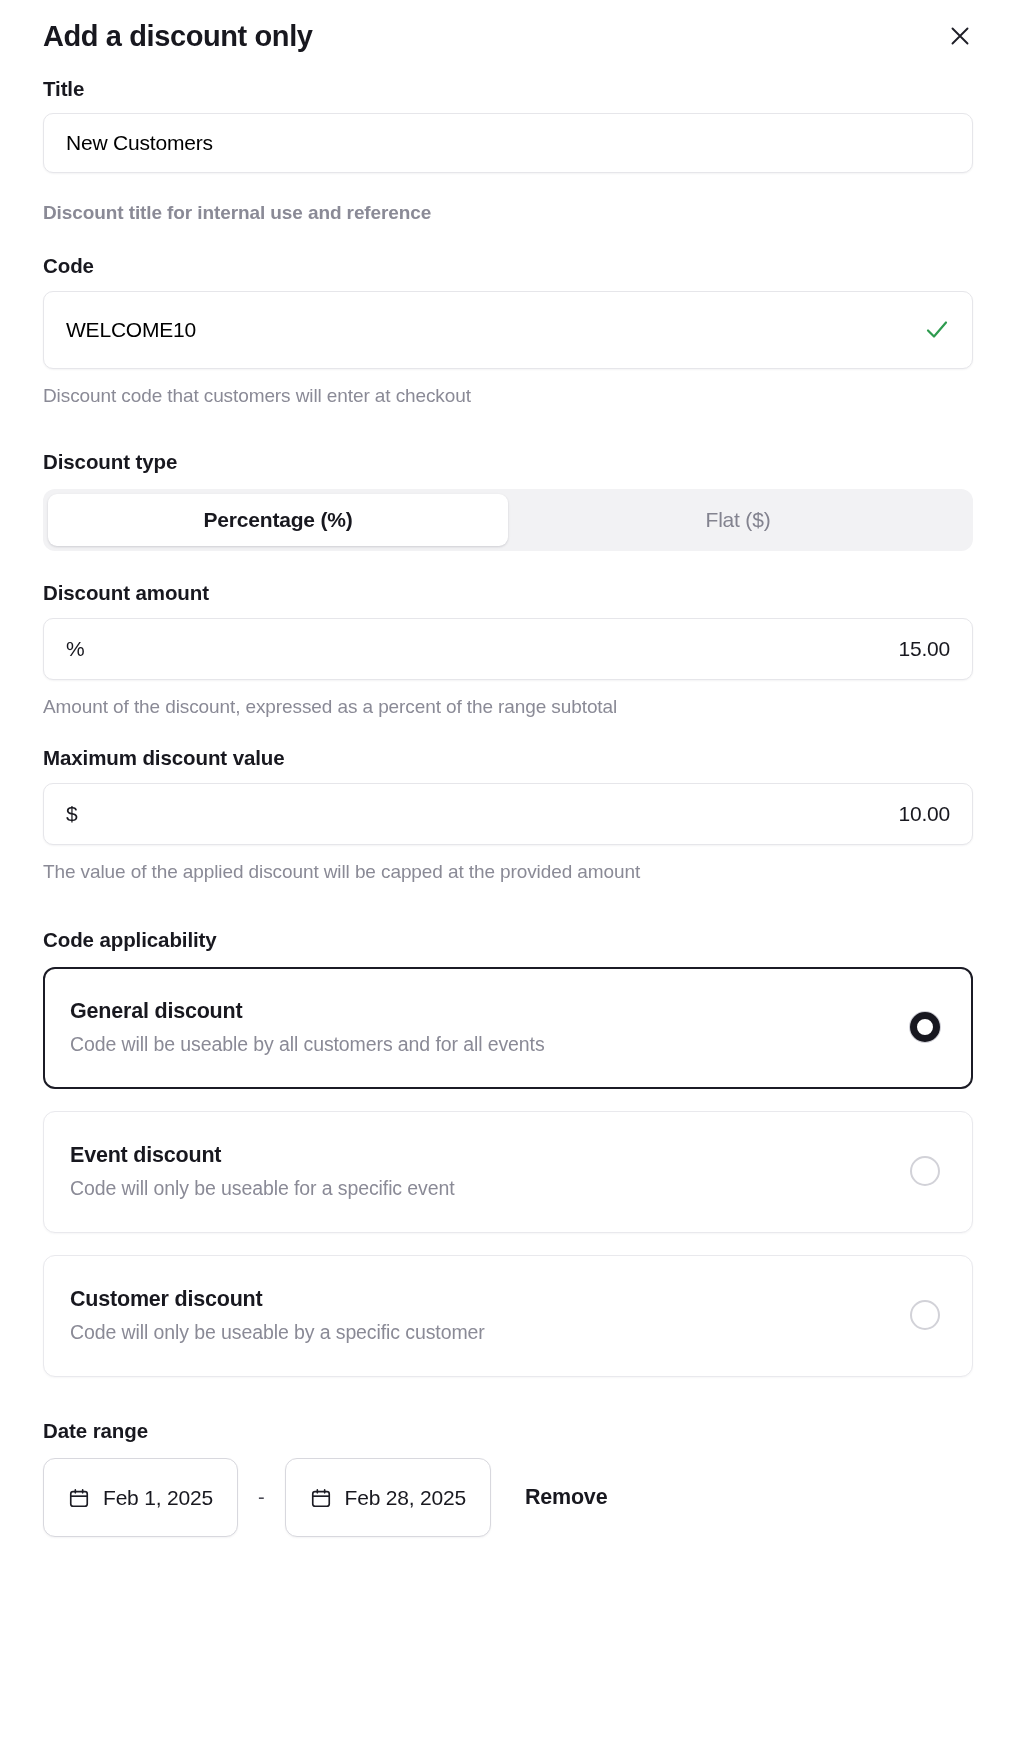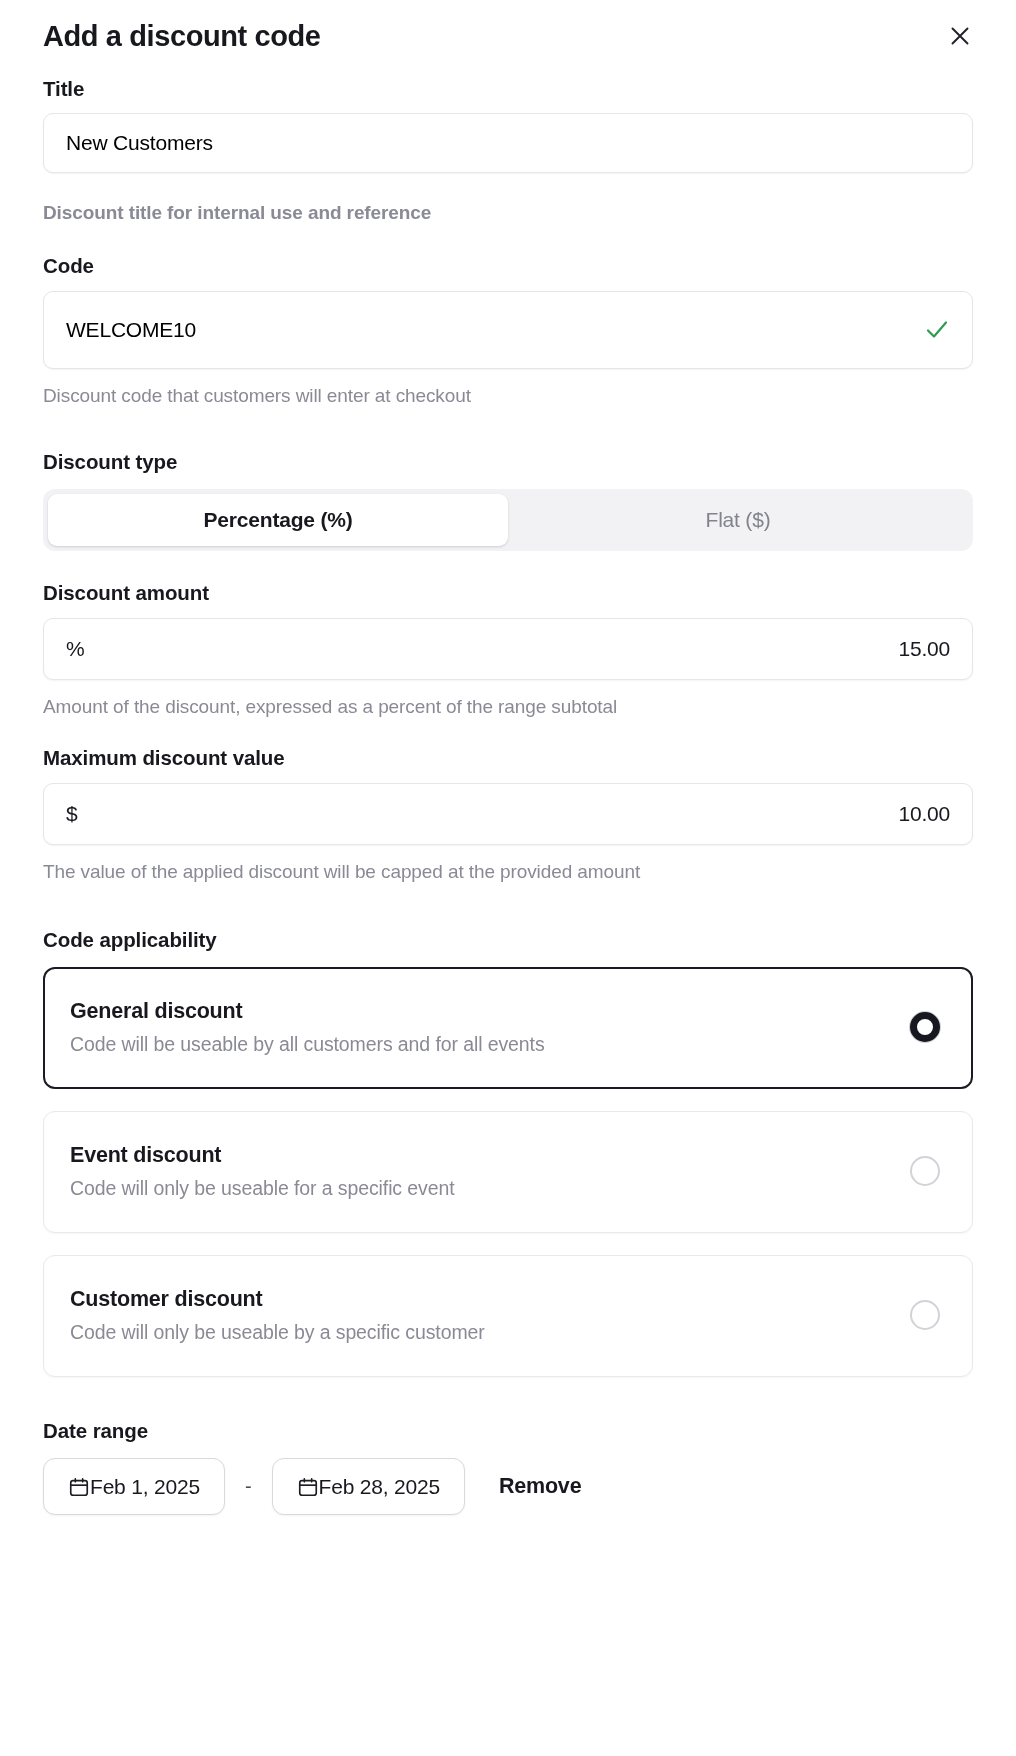--- a/index.html
+++ b/index.html
@@ -176,21 +176,22 @@
 
   
   .date-row {
     display: flex;
     align-items: center;
     gap: 18px;
   }
   .date-pill {
     display: flex;
     align-items: center;
-    height: 57px;
+    gap: 13px;
+    height: 79px;
     padding: 0 24px;
     background: #ffffff;
     border: 1px solid #d8d8de;
     border-radius: 12px;
     box-shadow: 0 1px 2px rgba(16,24,40,0.05);
     cursor: pointer;
   }
   .date-text {
     font-size: 21px;
     color: #18181f;
@@ -210,21 +211,21 @@
     margin-left: 16px;
   }
   .cal-icon { display: flex; align-items: center; color: #1c1c24; }
 </style>
 </head>
 <body>
 
 <div class="modal">
 
   <div class="modal-header">
-    <div class="modal-title">Add a discount code</div>
+    <div class="modal-title">Add a discount only</div>
     <button class="close-button" aria-label="Close">
       <svg width="22" height="22" viewBox="0 0 22 22" fill="none" aria-hidden="true">
         <path d="M3.5 3.5 L18.5 18.5 M18.5 3.5 L3.5 18.5" stroke="currentColor" stroke-width="1.9" stroke-linecap="round"></path>
       </svg>
     </button>
   </div>
 
   <div class="field" style="margin-top:14px;">
     <div class="field-label">Title</div>
     <div class="input-box" style="margin-top:11px;">

